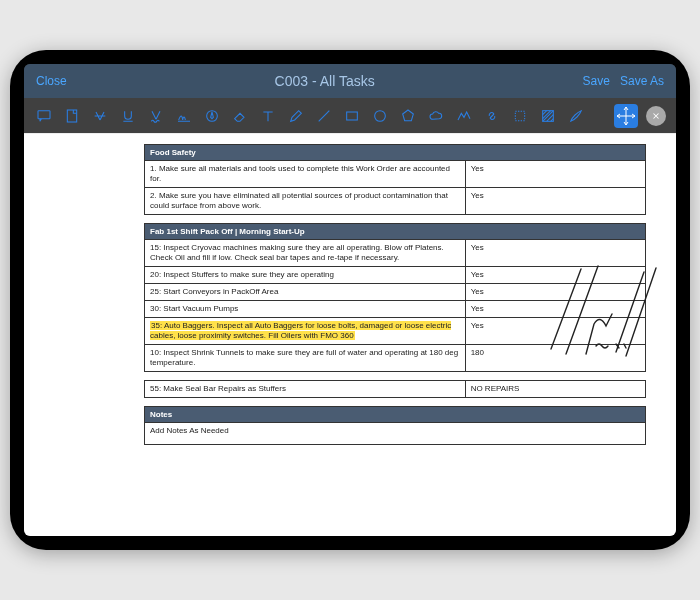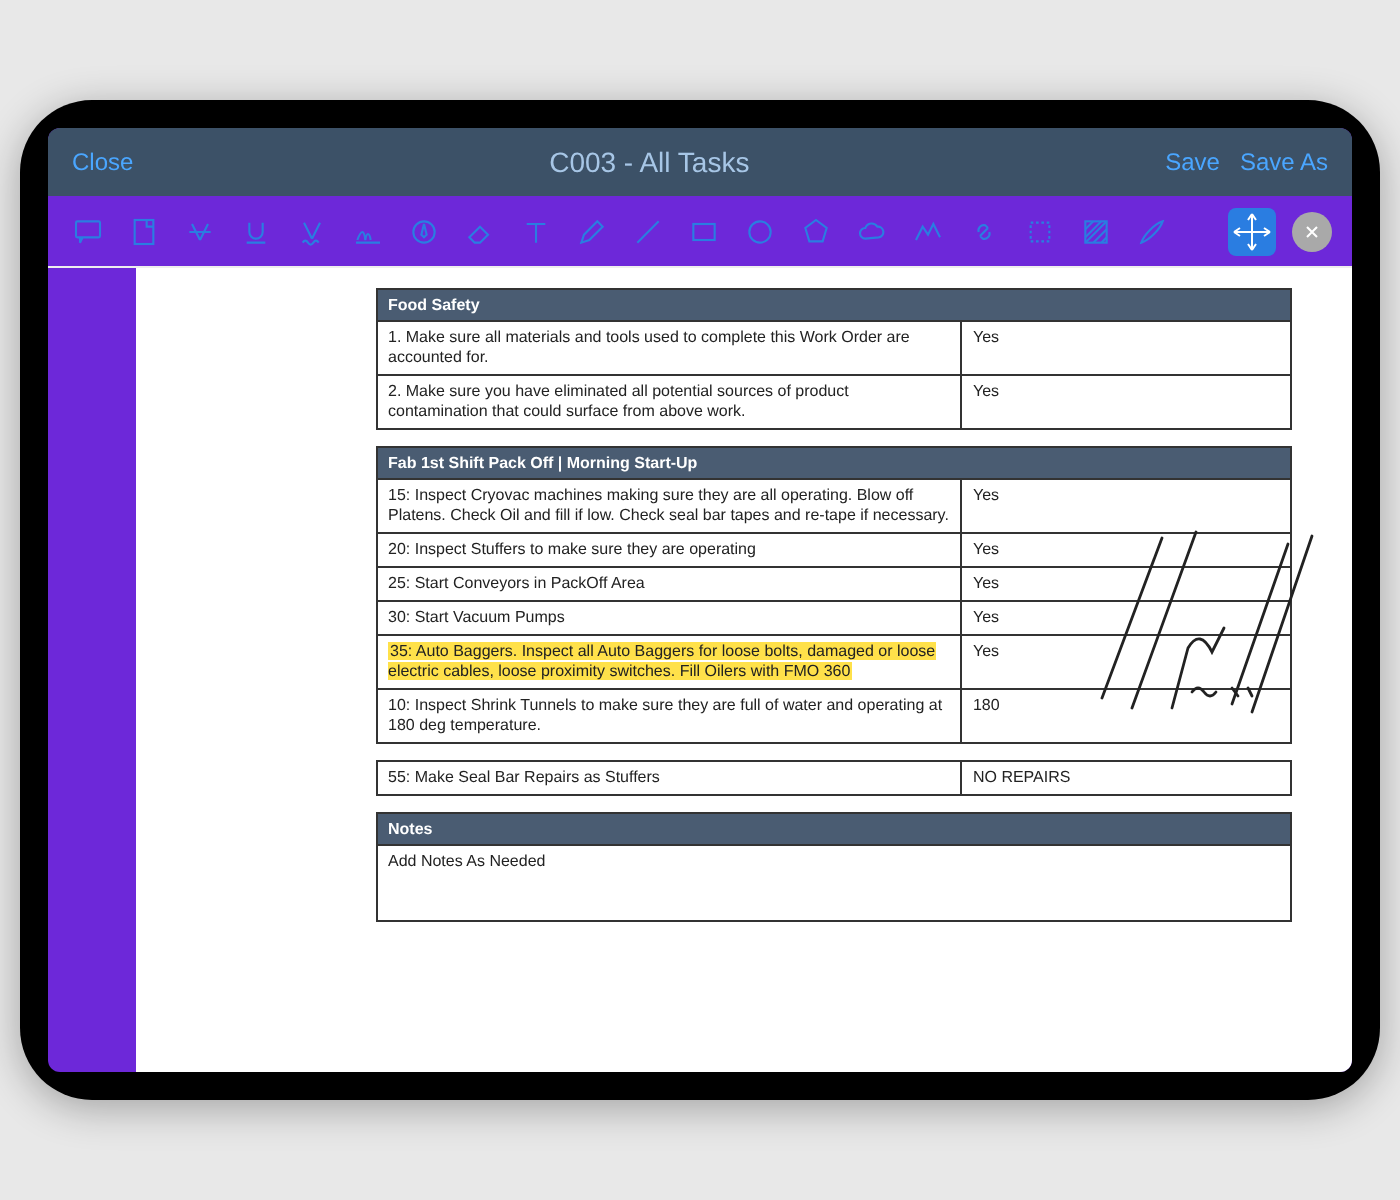--- a/index.html
+++ b/index.html
@@ -1,38 +1,38 @@
 <!DOCTYPE html>
 <html><head>
 <meta charset="utf-8">
 <style>
   * { box-sizing: border-box; margin: 0; padding: 0; }
   body { background: #e8e8e8; font-family: -apple-system, Helvetica, Arial, sans-serif; display: flex; align-items: center; justify-content: center; height: 600px; width: 700px; }
   .tablet { width: 680px; height: 500px; background: #000; border-radius: 36px; padding: 14px; box-shadow: 0 4px 20px rgba(0,0,0,0.3); }
-  .screen { width: 100%; height: 100%; background: #6d28d9; border-radius: 6px; overflow: hidden; display: flex; flex-direction: column; }
+  .screen { width: 100%; height: 100%; background: #404040; border-radius: 6px; overflow: hidden; display: flex; flex-direction: column; }
   .topbar { background: #3c5167; color: #fff; height: 34px; display: flex; align-items: center; justify-content: space-between; padding: 0 12px; font-size: 12px; }
   .topbar .left, .topbar .right { color: #4aa6ff; font-weight: 400; cursor: pointer; }
   .topbar .right { display: flex; gap: 10px; }
   .topbar .title { color: #a7c6e6; font-size: 14px; font-weight: 500; }
   .toolbar { height: 36px; display: flex; align-items: center; gap: 8px; padding: 0 10px; border-bottom: 1px solid #eee; }
   .tool { width: 20px; height: 20px; display: flex; align-items: center; justify-content: center; color: #2a7de1; cursor: pointer; }
   .tool svg { width: 16px; height: 16px; stroke: #2a7de1; stroke-width: 1.6; fill: none; }
   .tool-boxed { background: #2a7de1; border-radius: 4px; width: 24px; height: 24px; display: flex; align-items: center; justify-content: center; }
   .tool-boxed svg { stroke: #fff; }
   .tool-circle { width: 20px; height: 20px; border-radius: 50%; background: #a9a9a9; display: flex; align-items: center; justify-content: center; }
   .tool-circle svg { stroke: #fff; width: 10px; height: 10px; stroke-width: 2.5; }
   .spacer { flex: 1; }
-  .content { flex: 1; overflow: auto; background: #fff; padding: 10px 30px 10px 120px; position: relative; font-size: 8px; color: #222; margin-left: 44px; }
+  .content { flex: 1; overflow: auto; background: #fff; padding: 10px 30px 10px 120px; position: relative; font-size: 8px; color: #222; }
   table { border-collapse: collapse; width: 100%; margin-bottom: 8px; table-layout: fixed; }
   table col.c1 { width: 64%; } table col.c2 { width: 36%; }
   th { background: #4a5c72; color: #fff; text-align: left; padding: 3px 5px; font-weight: 600; font-size: 8px; border: 0.5px solid #333; }
   td { border: 0.5px solid #333; padding: 3px 5px; vertical-align: top; line-height: 1.25; }
   .hl { background: #ffe14a; display: inline; padding: 0 1px; }
   .input-row td { color: #bbb; border: 0.5px solid #aaa; }
-  .notes-body td { height: 38px; }
+  .notes-body td { height: 22px; }
   .annotation { position: absolute; top: 120px; right: -10px; width: 160px; height: 120px; pointer-events: none; }
 </style>
 </head>
 <body>
 
 <div class="tablet">
   <div class="screen">
 
     <div class="topbar">
       <div class="left">Close</div>

